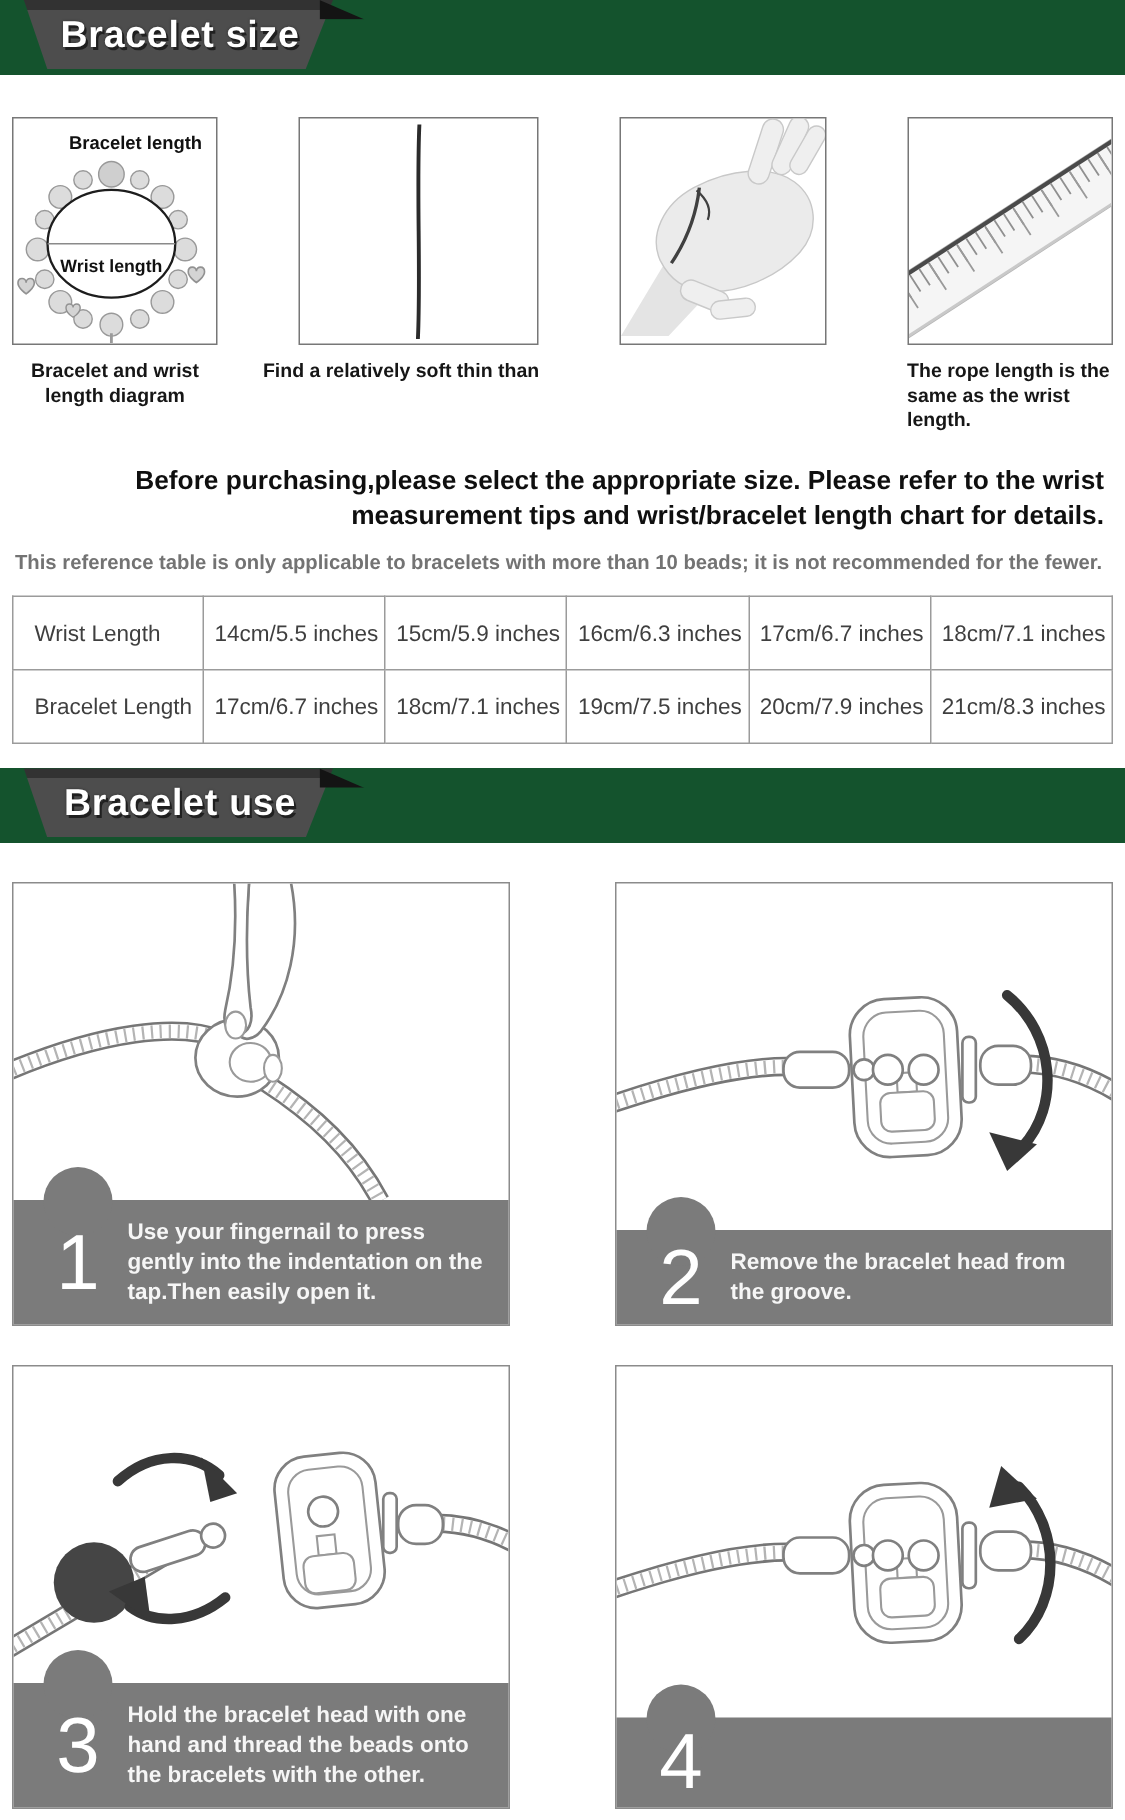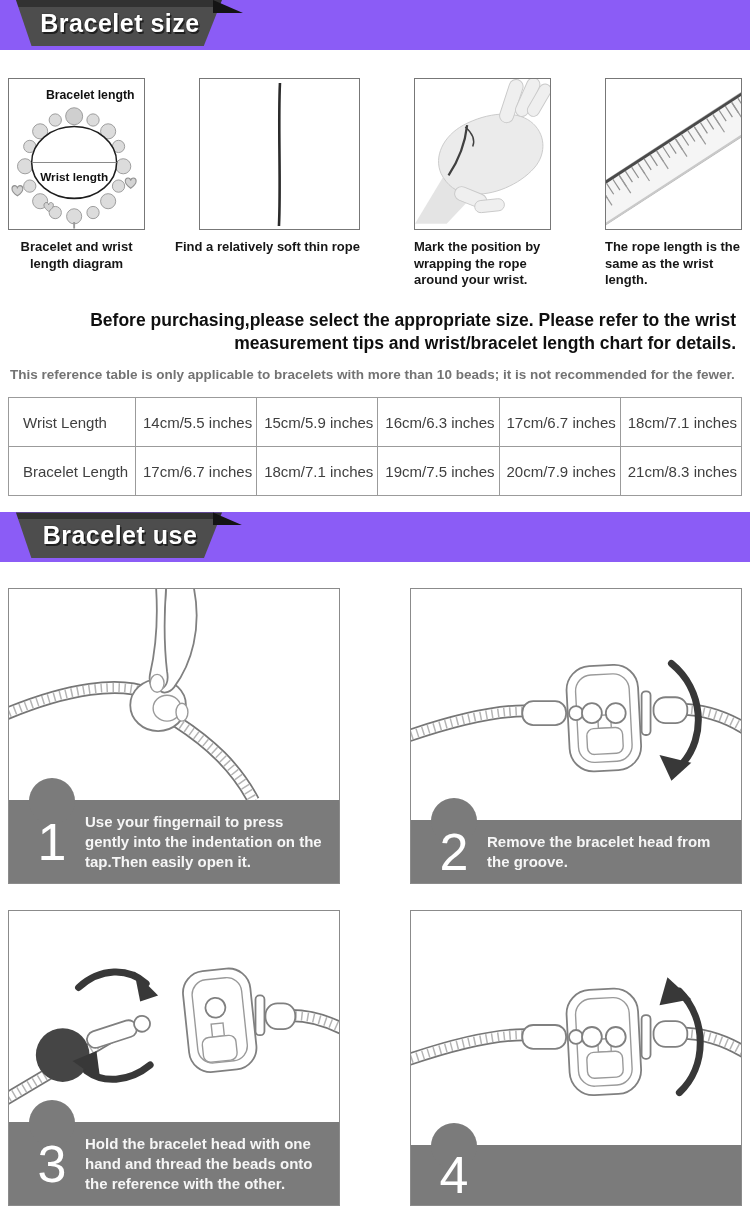--- a/index.html
+++ b/index.html
@@ -2,21 +2,21 @@
 <html><head>
 <meta charset="utf-8">
 <style>
   html,body{margin:0;padding:0;}
   body{
     width:750px; background:#ffffff;
     font-family:"Liberation Sans", sans-serif;
     color:#1c1c1c;
     -webkit-font-smoothing:antialiased;
   }
-  .strip{position:relative; height:50px; background:#8b5cf6;}
+  .strip{position:relative; height:50px; background:#14532d;}
   .ribbon{position:absolute; left:8px; top:0; width:240px; height:46px;}
   .ribbon-main{
     position:absolute; left:0; top:0; width:214px; height:46px;
     background:linear-gradient(180deg,#323232 0 7px,#4d4d4d 7px);
     clip-path:polygon(3.7% 0, 100% 0, 91.5% 100%, 11% 100%);
   }
   .ribbon-fold{
     position:absolute; left:205px; top:0; width:30px; height:13px;
     background:#141414; clip-path:polygon(0 0, 100% 100%, 0 100%);
   }
@@ -146,40 +146,39 @@
     </div>
     <div class="figure-caption cap-center">Bracelet and wrist length diagram</div>
   </div>
 
   <div>
     <div class="figure-box">
       <svg viewBox="0 0 143 150">
         <path d="M72,4 C70,45 73,105 71,147" fill="none" stroke="#2b2b2b" stroke-width="2.6"></path>
       </svg>
     </div>
-    <div class="figure-caption cap-wide">Find a relatively soft thin rope</div>
+    <div class="figure-caption cap-wide">Find a relatively soft thin than</div>
   </div>
 
   <div>
     <div class="figure-box">
       <svg viewBox="0 0 145 150">
         <path d="M0,150 L30,100 L66,116 L34,150 Z" fill="#e4e4e4"></path>
         <path d="M28,96 C20,78 30,56 52,44 C78,30 108,28 124,40 C140,52 142,74 128,90 C112,108 84,120 60,118 C44,117 34,108 28,96 Z" fill="#ebebeb" stroke="#c8c8c8" stroke-width="1"></path>
         <g fill="#efefef" stroke="#c9c9c9" stroke-width="1">
           <rect x="96" y="-6" width="15" height="48" rx="7.5" transform="rotate(18 103 18)"></rect>
           <rect x="114" y="-8" width="14" height="44" rx="7" transform="rotate(24 121 14)"></rect>
           <rect x="127" y="-2" width="13" height="38" rx="6.5" transform="rotate(30 133 17)"></rect>
           <rect x="42" y="114" width="36" height="15" rx="7.5" transform="rotate(22 60 121)"></rect>
           <rect x="64" y="124" width="32" height="13" rx="6.5" transform="rotate(-6 80 130)"></rect>
         </g>
         <path d="M36,98 C48,80 54,62 56,44" fill="none" stroke="#404040" stroke-width="2.4"></path>
         <path d="M54,46 C61,52 65,59 62,67" fill="none" stroke="#404040" stroke-width="1.6"></path>
       </svg>
     </div>
-    <div class="figure-caption">Mark the position by wrapping the rope around your wrist.</div>
   </div>
 
   <div>
     <div class="figure-box">
       <svg viewBox="0 0 145 150">
         <g transform="rotate(-33 72 78)">
           <rect x="-40" y="60" width="230" height="40" fill="#f5f5f5" stroke="#b8b8b8" stroke-width="1"></rect>
           <line x1="-40" y1="61.5" x2="190" y2="61.5" stroke="#4a4a4a" stroke-width="3"></line>
           <line x1="-36" y1="70" x2="188" y2="70" stroke="#909090" stroke-width="14" stroke-dasharray="1.3 6.7"></line>
           <line x1="-36" y1="75" x2="188" y2="75" stroke="#9a9a9a" stroke-width="22" stroke-dasharray="1.3 22.7"></line>
@@ -312,21 +311,21 @@
           <rect class="lnthin" x="203" y="110" width="12" height="13"></rect>
           <rect class="lnthin" x="192" y="123" width="34" height="25" rx="7"></rect>
         </g>
         <rect class="ln" x="248" y="82" width="9" height="40" rx="4"></rect>
         <rect class="ln" x="258" y="90" width="30" height="26" rx="12"></rect>
       </svg>
     </div>
     <div class="step-band">
       <div class="step-bump"></div>
       <div class="step-num">3</div>
-      <div class="step-text">Hold the bracelet head with one hand and thread the beads onto the reference with the other.</div>
+      <div class="step-text">Hold the bracelet head with one hand and thread the beads onto the bracelets with the other.</div>
     </div>
   </div>
 
   <div class="step-panel">
     <div class="step-art">
       <svg viewBox="0 0 332 206" preserveAspectRatio="xMidYMid meet">
         <path class="tube-o" d="M-6,136 C64,112 110,106 136,112"></path>
         <path class="tube-i" d="M-6,136 C64,112 110,106 136,112"></path>
         <path class="tube-t" d="M-6,136 C64,112 110,106 136,112"></path>
         <path class="tube-o" d="M252,110 C285,104 315,114 340,130"></path>

